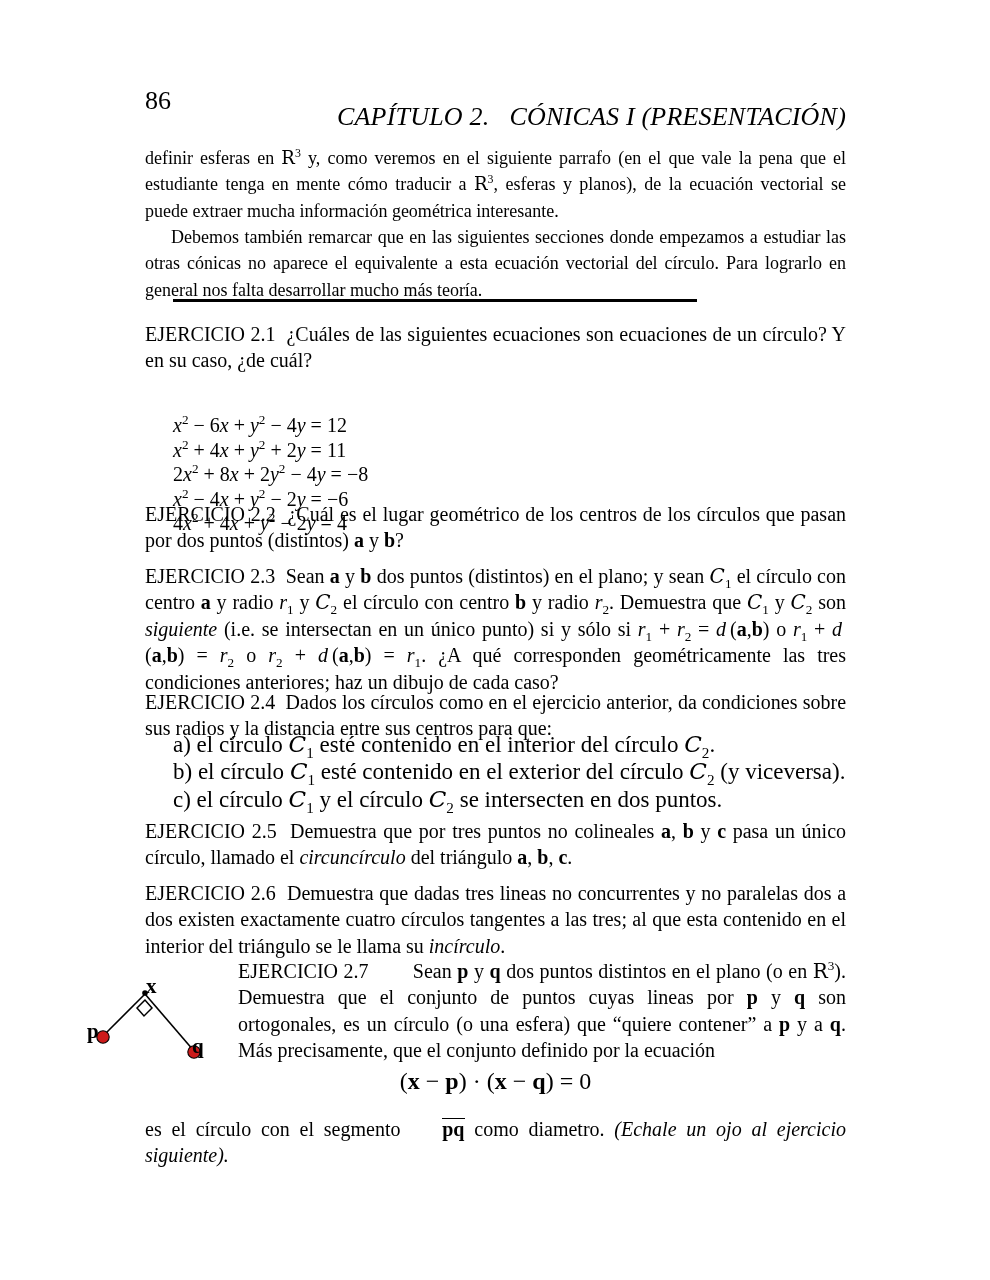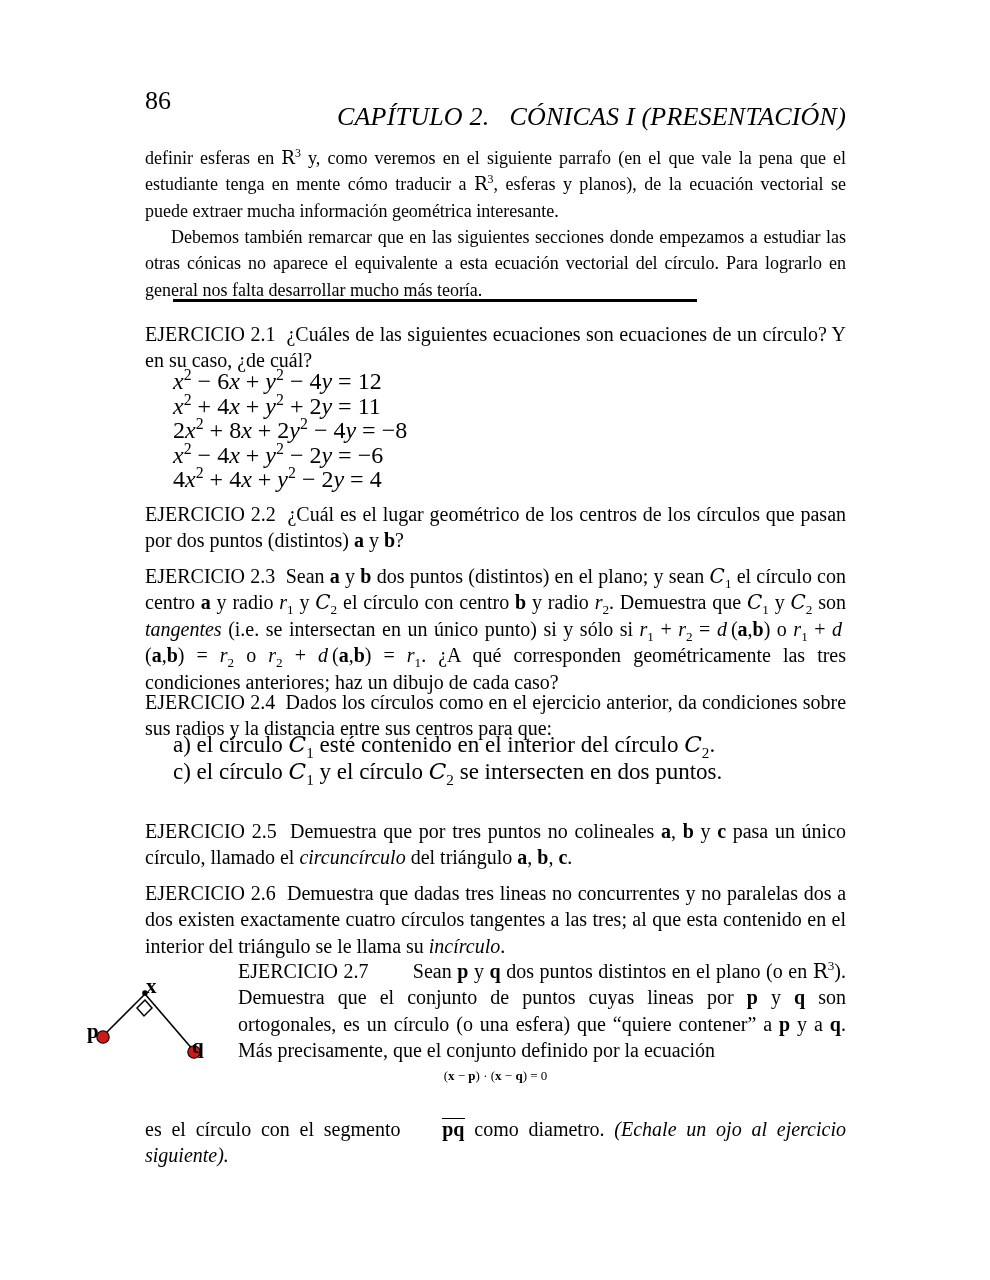--- a/index.html
+++ b/index.html
@@ -75,22 +75,23 @@
     line-height: 26.4px;
     text-align: justify;
   }
   .exer .lab {
     white-space: nowrap;
   }
 
   .eqlist {
     position: absolute;
     left: 173px;
-    font-size: 24px;
+    font-size: 20px;
     line-height: 24.6px;
+    margin-top: 44px;
   }
   .eqline { white-space: nowrap; }
 
   .subitems {
     position: absolute;
     left: 173px;
     font-size: 23px;
     line-height: 26.4px;
   }
   .subitem { white-space: nowrap; }
@@ -136,21 +137,21 @@
     background: #000;
   }
 
   
   .display-eq {
     position: absolute;
     left: 145px;
     width: 701px;
     top: 1068px;
     text-align: center;
-    font-size: 13px;
+    font-size: 24px;
   }
 
   
   .figure {
     position: absolute;
     left: 84px;
     top: 962px;
     width: 140px;
     height: 105px;
   }
@@ -197,32 +198,33 @@
     <div class="eqline">4<span class="mi">x</span><sup class="exn">2</sup> <span class="op">+</span> 4<span class="mi">x</span> <span class="op">+</span> <span class="mi">y</span><sup class="exn">2</sup> <span class="op">−</span> 2<span class="mi">y</span> <span class="op">=</span> 4</div>
   </div>
 
   <div class="exer" style="top:501px;">
     <span class="lab">EJERCICIO 2.2</span>&nbsp;&nbsp;<span>¿Cuál es el lugar geométrico de los centros de los círculos que pasan por dos puntos (distintos) </span><span class="mb">a</span><span> y </span><span class="mb">b</span><span>?</span>
   </div>
 
   <div class="exer" style="top:563px;">
     <span class="lab">EJERCICIO 2.3</span>&nbsp;
     Sean <span class="mb">a</span> y <span class="mb">b</span> dos puntos (distintos) en el plano; y sean <span class="cal">C</span><sub class="sb">1</sub> el círculo con centro
-    <span class="mb">a</span> y radio <span class="mi">r</span><sub class="sb">1</sub> y <span class="cal">C</span><sub class="sb">2</sub> el círculo con centro <span class="mb">b</span> y radio <span class="mi">r</span><sub class="sb">2</sub>. Demuestra que <span class="cal">C</span><sub class="sb">1</sub> y <span class="cal">C</span><sub class="sb">2</sub> son <span class="ital">tangentes</span>
+    <span class="mb">a</span> y radio <span class="mi">r</span><sub class="sb">1</sub> y <span class="cal">C</span><sub class="sb">2</sub> el círculo con centro <span class="mb">b</span> y radio <span class="mi">r</span><sub class="sb">2</sub>. Demuestra que <span class="cal">C</span><sub class="sb">1</sub> y <span class="cal">C</span><sub class="sb">2</sub> son <span class="ital">siguiente</span>
     (i.e. se intersectan en un único punto) si y sólo si <span class="mi">r</span><sub class="sb">1</sub> <span class="op">+</span> <span class="mi">r</span><sub class="sb">2</sub> <span class="op">=</span> <span class="mi">d</span><span class="op"> (</span><span class="mb">a</span><span class="op">,</span><span class="mb">b</span><span class="op">)</span> o <span class="mi">r</span><sub class="sb">1</sub> <span class="op">+</span> <span class="mi">d</span><span class="op"> (</span><span class="mb">a</span><span class="op">,</span><span class="mb">b</span><span class="op">)</span> <span class="op">=</span> <span class="mi">r</span><sub class="sb">2</sub>
     o <span class="mi">r</span><sub class="sb">2</sub> <span class="op">+</span> <span class="mi">d</span><span class="op"> (</span><span class="mb">a</span><span class="op">,</span><span class="mb">b</span><span class="op">)</span> <span class="op">=</span> <span class="mi">r</span><sub class="sb">1</sub>. ¿A qué corresponden geométricamente las tres condiciones anteriores;
     haz un dibujo de cada caso?
   </div>
 
   <div class="exer" style="top:689px;">
     <span class="lab">EJERCICIO 2.4</span>&nbsp;&nbsp;<span>Dados los círculos como en el ejercicio anterior, da condiciones sobre sus radios y la distancia entre sus centros para que:</span>
   </div>
 
   <div class="subitems" style="top:731px;">
     <div class="subitem">a) el círculo <span class="cal">C</span><sub class="sb">1</sub> esté contenido en el interior del círculo <span class="cal">C</span><sub class="sb">2</sub>.</div>
+    <div class="subitem">b) el círculo <span class="cal">C</span><sub class="sb">1</sub> esté contenido en el exterior del círculo <span class="cal">C</span><sub class="sb">2</sub> (y viceversa).</div>
     <div class="subitem">c) el círculo <span class="cal">C</span><sub class="sb">1</sub> y el círculo <span class="cal">C</span><sub class="sb">2</sub> se intersecten en dos puntos.</div>
   </div>
 
   <div class="exer" style="top:818px;">
     <span class="lab">EJERCICIO 2.5</span>&nbsp;&nbsp;Demuestra que por tres puntos no colineales <span class="mb">a</span>, <span class="mb">b</span> y <span class="mb">c</span> pasa un único círculo,
     llamado el <span class="ital">circuncírculo</span> del triángulo <span class="mb">a</span>, <span class="mb">b</span>, <span class="mb">c</span>.
   </div>
 
   <div class="exer" style="top:880px;">
     <span class="lab">EJERCICIO 2.6</span>&nbsp;&nbsp;Demuestra que dadas tres lineas no concurrentes y no paralelas dos a dos

